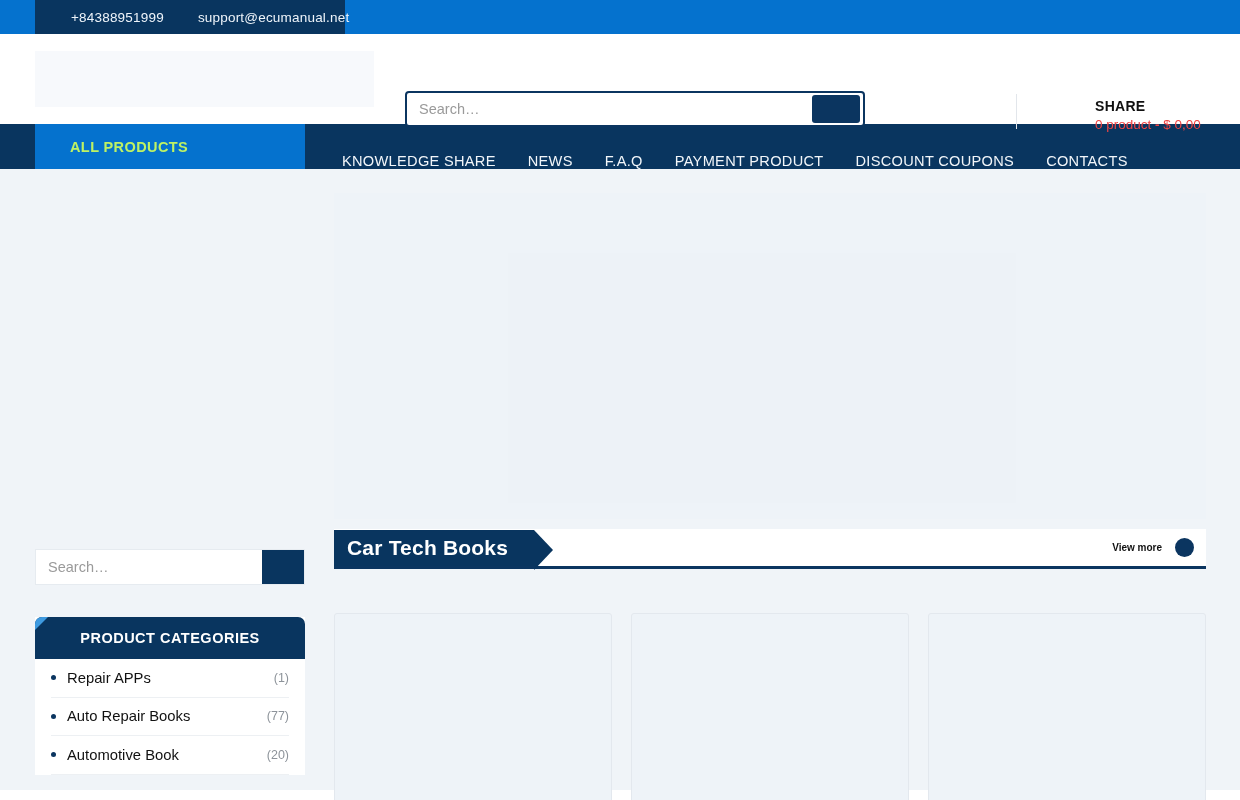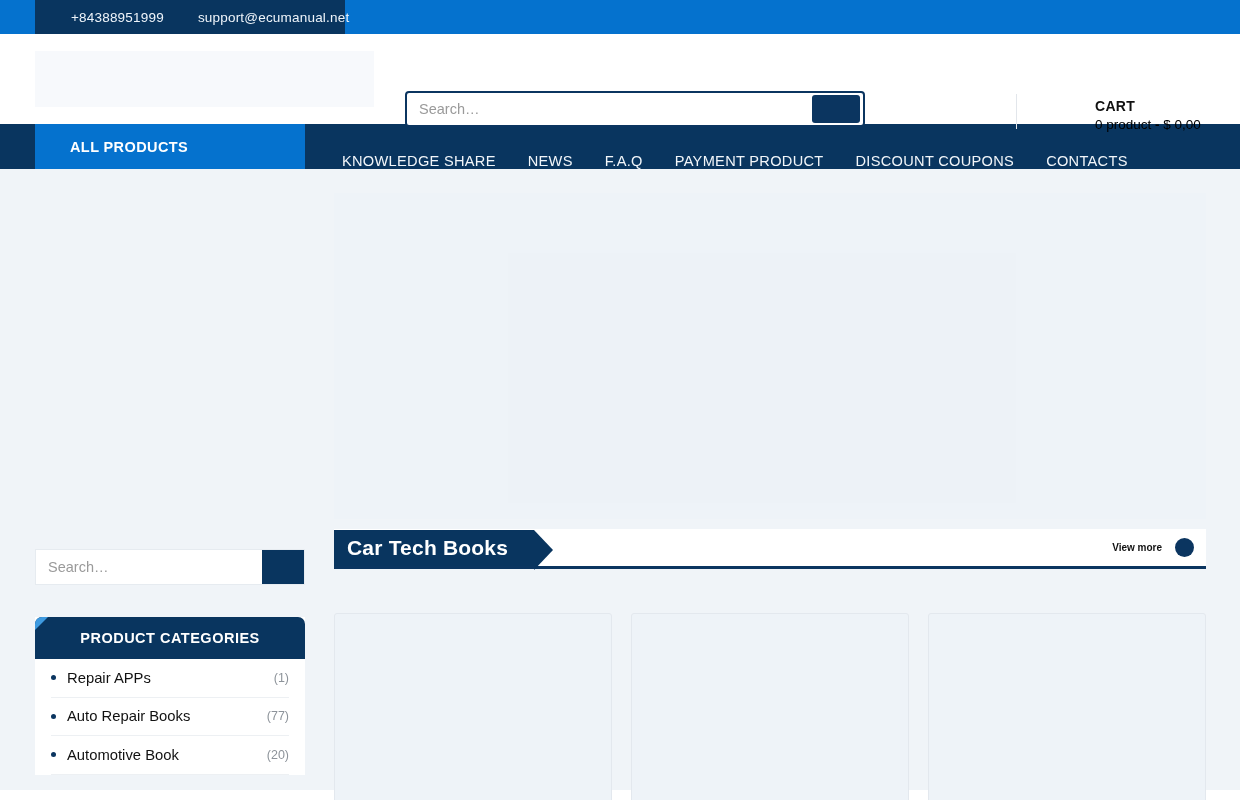--- a/index.html
+++ b/index.html
@@ -108,41 +108,41 @@
   }
   .cart-title {
     font-size: 14px;
     font-weight: bold;
     color: #111;
     letter-spacing: .3px;
     line-height: 18px;
   }
   .cart-meta {
     font-size: 13.5px;
-    color: #000000;
+    color: #ef4444;
     line-height: 20px;
     white-space: nowrap;
   }
   .cart-meta b { font-weight: bold; }
 
   
   .nav {
     height: 45px;
     background: #09355f;
     display: flex;
     align-items: stretch;
   }
   .nav-allproducts {
     margin-left: 35px;
     width: 270px;
     background: #0572ce;
     display: flex;
     align-items: center;
     padding-left: 35px;
-    color: #ffffff;
+    color: #bef264;
     font-size: 14.5px;
     font-weight: bold;
     letter-spacing: .4px;
     cursor: pointer;
   }
   .nav-items {
     display: flex;
     align-items: flex-end;
     padding-left: 21px;
     gap: 0;
@@ -351,21 +351,21 @@
   <div class="logo-block"></div>
 
   <div class="search-wrap">
     <input class="search-input" type="text" placeholder="Search…" style="">
     <button class="search-btn"></button>
   </div>
 
   <div class="cart-divider"></div>
 
   <div class="cart-box">
-    <div class="cart-title">CART</div>
+    <div class="cart-title">SHARE</div>
     <div class="cart-meta">
       <span>0 product</span>
       <b>-</b>
       <span>$ 0,00</span>
     </div>
   </div>
 </div>
 
 <div class="nav">
   <div class="nav-allproducts">ALL PRODUCTS</div>

